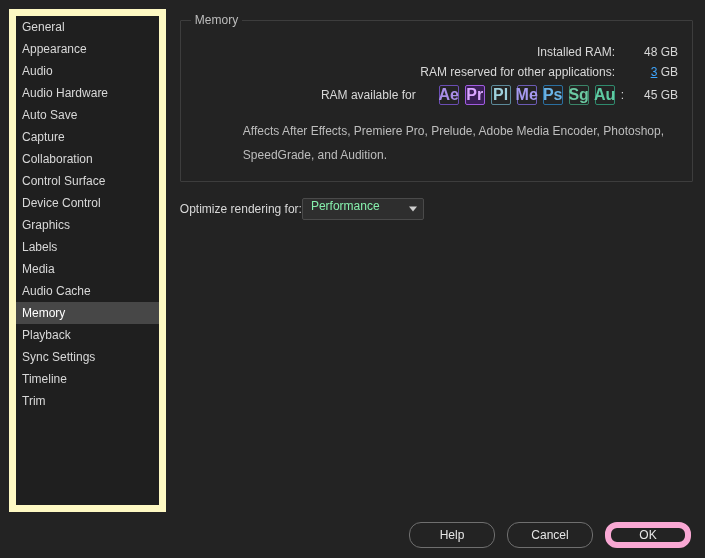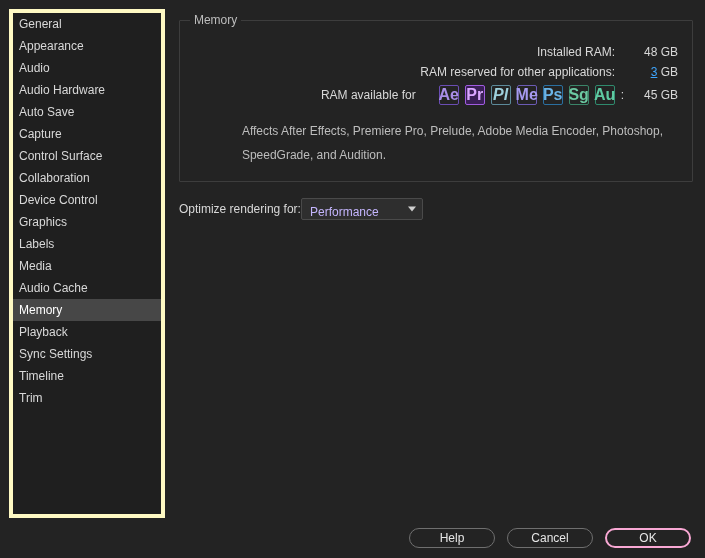--- a/index.html
+++ b/index.html
@@ -23,21 +23,21 @@
   .main-area {
     display: flex;
     flex: 1 1 auto;
     min-height: 0;
   }
 
   
   .sidebar {
     width: 194px;
     margin: 9px 0 0 9px;
-    border: 4px solid #fef9c3;
+    border: 7px solid #fef9c3;
     background: #1f1f1f;
     overflow-y: auto;
     box-sizing: border-box;
   }
   .sidebar-item {
     padding: 4px 8px 4px 6px;
     line-height: 14px;
     cursor: default;
     color: #d8d8d8;
   }
@@ -129,23 +129,23 @@
     margin-right: 0;
   }
   .dropdown {
     position: relative;
     width: 122px;
     height: 22px;
     background: #2e2e2e;
     border: 1px solid #4a4a4a;
     border-radius: 2px;
     display: flex;
-    align-items: flex-end;
+    align-items: flex-start;
     padding: 0 22px 0 8px;
-    color: #c4b5fd;
+    color: #86efac;
     cursor: default;
     box-sizing: border-box;
   }
   .dropdown .chev {
     position: absolute;
     right: 6px;
     top: 50%;
     width: 0;
     height: 0;
     border-left: 4px solid transparent;
@@ -156,58 +156,58 @@
 
   
   .footer {
     display: flex;
     justify-content: flex-end;
     gap: 12px;
     padding: 10px 14px 10px 0;
   }
   .btn {
     min-width: 86px;
-    height: 20px;
+    height: 26px;
     background: transparent;
     border: 1px solid #6f6f6f;
     border-radius: 12px;
     color: #e6e6e6;
     display: flex;
     align-items: center;
     justify-content: center;
     cursor: default;
     box-sizing: border-box;
   }
   .btn.primary {
-    border: 2px solid #f9a8d4;
+    border: 6px solid #f9a8d4;
   }
 
   
   .ico-ae { border-color:#6a4db3; color:#a98ee6; }
   .ico-pr { border-color:#a05be0; color:#d9a6ff; background:#3a1f56 }
-  .ico-pl { border-color:#5c8a9a; color:#9ed0dc;font-style:italic; }
+  .ico-pl { border-color:#5c8a9a; color:#9ed0dc; }
   .ico-me { border-color:#6b5bb5; color:#a69af0; }
   .ico-ps { border-color:#2a6fa0; color:#6ab3e6; }
   .ico-sg { border-color:#3a8468; color:#6cc9a2; }
   .ico-au { border-color:#2f8a6d; color:#5fcaa2; }
 </style>
 </head>
 <body>
 
 <div class="root">
   <div class="main-area">
     <div class="sidebar" id="sidebar">
         <div class="sidebar-item">General</div>
         <div class="sidebar-item">Appearance</div>
         <div class="sidebar-item">Audio</div>
         <div class="sidebar-item">Audio Hardware</div>
         <div class="sidebar-item">Auto Save</div>
         <div class="sidebar-item">Capture</div>
+        <div class="sidebar-item">Collaboration</div>
         <div class="sidebar-item">Control Surface</div>
-        <div class="sidebar-item">Collaboration</div>
         <div class="sidebar-item">Device Control</div>
         <div class="sidebar-item">Graphics</div>
         <div class="sidebar-item">Labels</div>
         <div class="sidebar-item">Media</div>
         <div class="sidebar-item">Audio Cache</div>
         <div class="sidebar-item active">Memory</div>
         <div class="sidebar-item">Playback</div>
         <div class="sidebar-item">Sync Settings</div>
         <div class="sidebar-item">Timeline</div>
         <div class="sidebar-item">Trim</div>

